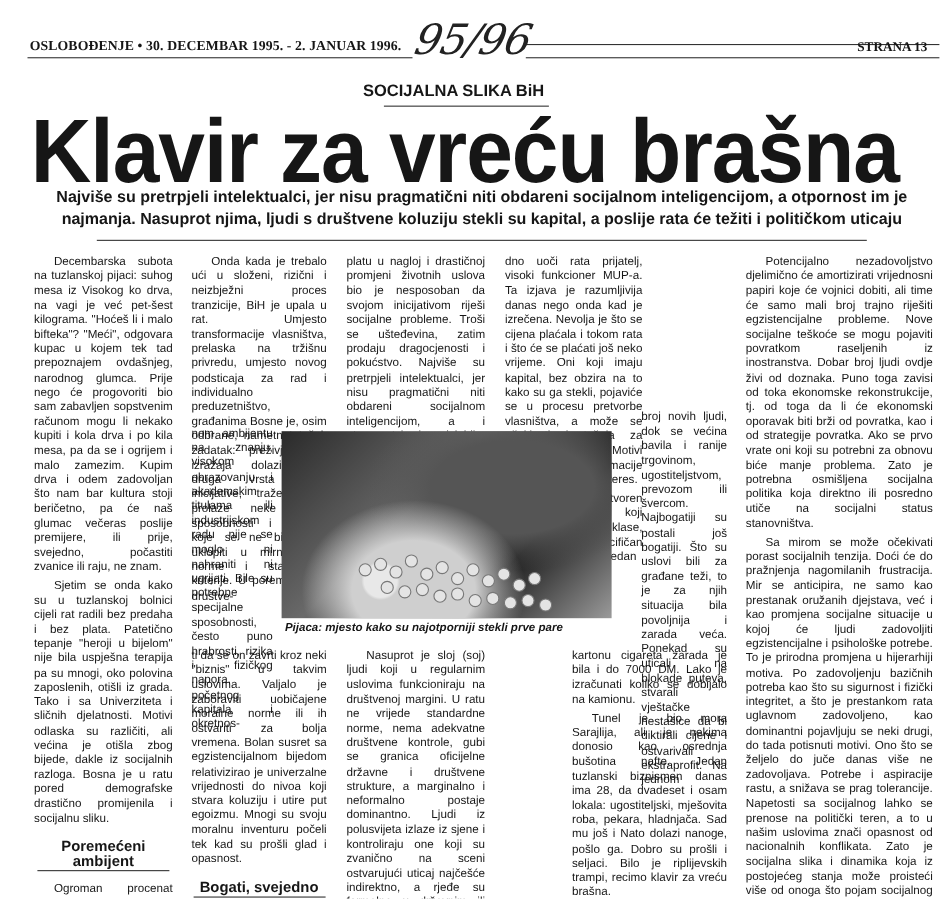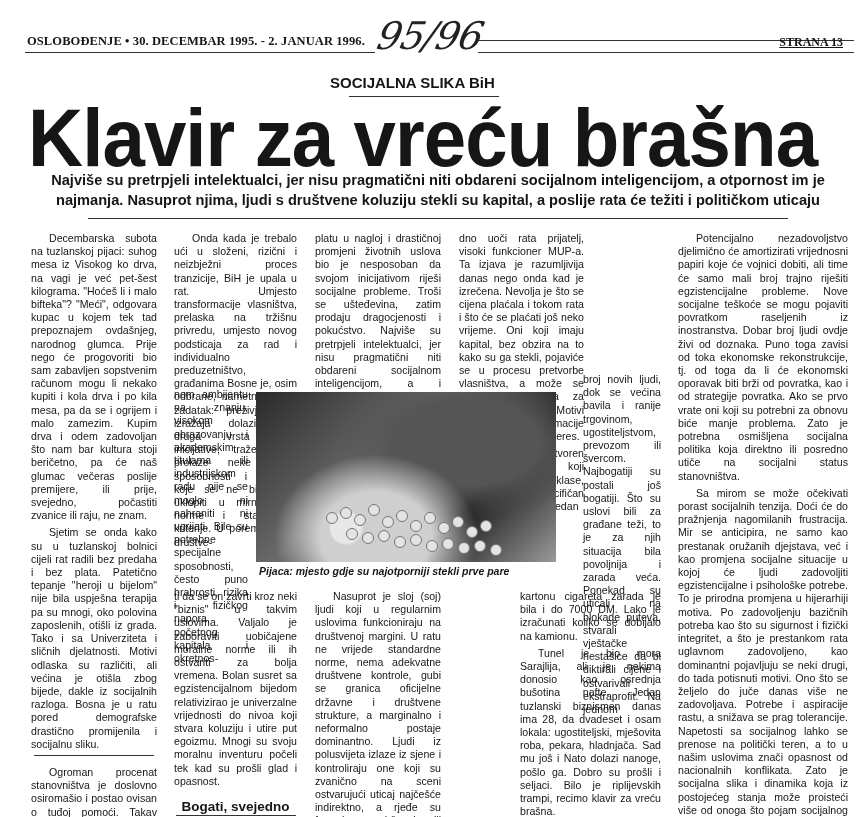--- a/index.html
+++ b/index.html
@@ -1,20 +1,20 @@
 <!DOCTYPE html>
 <html><head>
 <meta charset="utf-8">
 <style>
   html,body{margin:0;padding:0;background:#fff;}
   body{width:863px;height:817px;position:relative;overflow:hidden;color:#161616;font-family:"Liberation Sans",sans-serif;}
   .abs{position:absolute;}
   .masthead-line{position:absolute;height:0;border-top:1.5px solid #333;}
   .mast-left{left:27px;top:34px;font-family:"Liberation Serif",serif;font-weight:bold;font-size:12.5px;letter-spacing:0.1px;}
-  .mast-right{right:20px;top:35px;font-family:"Liberation Serif",serif;font-weight:bold;font-size:12px;text-decoration:underline;}
+  .mast-right{right:20px;top:35px;font-family:"Liberation Serif",serif;font-weight:bold;font-size:12px;}
   .handwrite{left:378px;top:14px;font-family:"DejaVu Serif",serif;font-style:italic;font-size:38px;letter-spacing:-1px;color:#222;transform:skewX(-12deg);}
   .kicker{left:330px;top:74px;font-weight:bold;font-size:15px;}
   .kicker-rule{left:349px;top:96px;width:150px;border-top:1.5px solid #333;}
   .headline{left:28px;top:96px;width:820px;font-weight:bold;font-size:82px;line-height:84px;letter-spacing:-1px;transform:scaleX(0.93);transform-origin:left top;white-space:nowrap;}
   .deck{left:38px;top:170px;width:800px;text-align:center;font-weight:bold;font-size:14.6px;line-height:20px;}
   .deck-rule{left:88px;top:218px;width:700px;border-top:1.5px solid #333;}
   .col{position:absolute;font-size:10.6px;line-height:13.2px;text-align:justify;}
   .col p{margin:4px;text-indent:18px;}
   .col p.noindent{text-indent:0;}
   .subhead{font-weight:bold;font-size:13.5px;text-align:center;margin:12px 0 2px 0;}
@@ -39,20 +39,21 @@
 
 <div class="abs kicker">SOCIJALNA SLIKA BiH</div>
 <div class="abs kicker-rule"></div>
 <div class="abs headline">Klavir za vreću brašna</div>
 <div class="abs deck">Najviše su pretrpjeli intelektualci, jer nisu pragmatični niti obdareni socijalnom inteligencijom, a otpornost im je najmanja. Nasuprot njima, ljudi s društvene koluziju stekli su kapital, a poslije rata će težiti i političkom uticaju</div>
 <div class="abs deck-rule"></div>
 
 <div class="col" style="left:27px;top:228px;width:134px;">
   <p>Decembarska subota na tuzlanskoj pijaci: suhog mesa iz Visokog ko drva, na vagi je već pet-šest kilograma. "Hoćeš li i malo bifteka"? "Meći", odgovara kupac u kojem tek tad prepoznajem ovdašnjeg, narodnog glumca. Prije nego će progovoriti bio sam zabavljen sopstvenim računom mogu li nekako kupiti i kola drva i po kila mesa, pa da se i ogrijem i malo zamezim. Kupim drva i odem zadovoljan što nam bar kultura stoji beričetno, pa će naš glumac večeras poslije premijere, ili prije, svejedno, počastiti zvanice ili raju, ne znam.</p>
   <p>Sjetim se onda kako su u tuzlanskoj bolnici cijeli rat radili bez predaha i bez plata. Patetično tepanje "heroji u bijelom" nije bila uspješna terapija pa su mnogi, oko polovina zaposlenih, otišli iz grada. Tako i sa Univerziteta i sličnih djelatnosti. Motivi odlaska su različiti, ali većina je otišla zbog bijede, dakle iz socijalnih razloga. Bosna je u ratu pored demografske drastično promijenila i socijalnu sliku.</p>
+  <div class="subhead">Poremećeni ambijent</div>
   <div class="subrule"></div>
   <p>Ogroman procenat stanovništva je doslovno osiromašio i postao ovisan o tuđoj pomoći. Takav socijalni salto srozao je čitave slojeve srednje i više "klase", suočio ih sa hroničnim izgladnjivanjem i drugim prijetnjama biološkom opstanku. Takvo stanje je posljedica potpune nespremnosti Bosne za rat: bez vojske, robnih i ratnih rezervi, bez budžeta, praktično bez države. Dodatnu teškoću čini to što je 60-70 posto stanovništva pomjereno iz svog habitusa. Oni koji su rasuti u više od sto zemalja privremeno su socijalno zabrinuti, ali više trpe na mentalnom planu. Raseljeni u Bosni, uprkos socijalnoj bijedi, pokazuju više psihičke stabilnosti.</p>
 </div>
 
 <div class="col" style="left:170px;top:228px;width:131px;">
   <p>Onda kada je trebalo ući u složeni, rizični i neizbježni proces tranzicije, BiH je upala u rat. Umjesto transformacije vlasništva, prelaska na tržišnu privredu, umjesto novog podsticaja za rad i individualno preduzetništvo, građanima Bosne je, osim odbrane, nametnut težak zadatak: preživjeti. Do izražaja dolazi neka druga vrsta lične inicijative, traže se i prolaze neke druge sposobnosti i vještine koje se ne bi mogle uklopiti u mirnodopske norme i standardne kriterije. U poremećenom društve-</p>
 </div>
 <div class="col" style="left:170px;top:384px;width:82px;">
   <p class="noindent">nom ambijentu na znanju, visokom obrazovanju i akademskim titulama ili industrijskom radu nije se moglo ni nahraniti ni ugrijati. Bile su potrebne specijalne sposobnosti, često puno hrabrosti, rizika i fizičkog napora, početnog kapitala i okretnos-</p>
 </div>
@@ -109,13 +110,13 @@
   <div class="fruit" style="left:106px;top:140px;"></div>
   <div class="fruit" style="left:122px;top:138px;"></div>
   <div class="fruit" style="left:138px;top:144px;"></div>
   <div class="fruit" style="left:154px;top:142px;"></div>
   <div class="fruit" style="left:170px;top:148px;"></div>
   <div class="fruit" style="left:186px;top:146px;"></div>
   <div class="fruit" style="left:202px;top:150px;"></div>
   <div class="fruit" style="left:218px;top:148px;"></div>
   <div class="fruit" style="left:234px;top:152px;"></div>
 </div>
-<div class="abs caption">Pijaca: mjesto gdje su najotporniji stekli prve pare</div>
+<div class="abs caption">Pijaca: mjesto kako su najotporniji stekli prve pare</div>
 
 </body></html>

